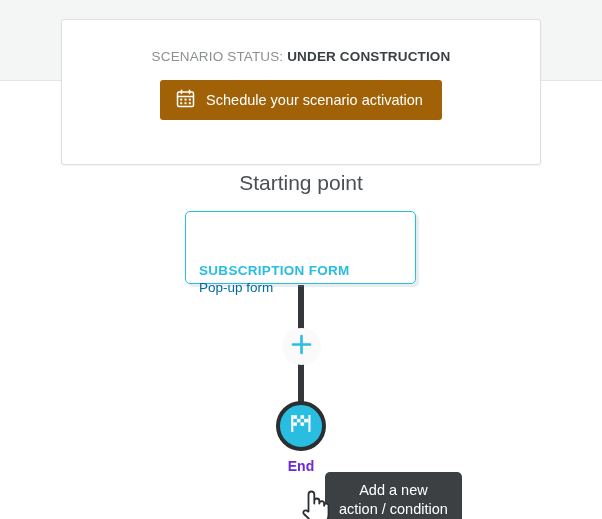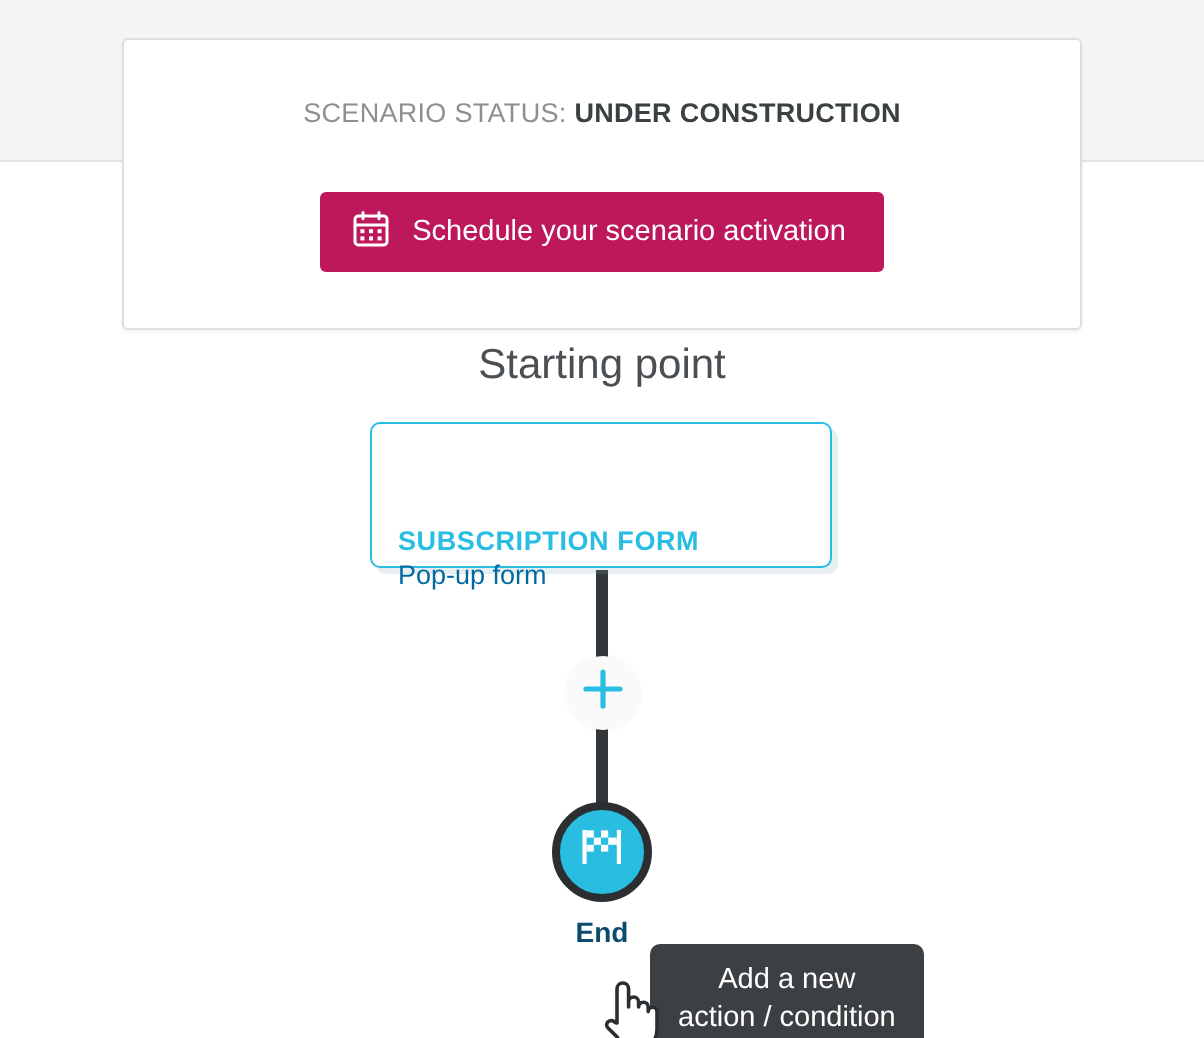--- a/index.html
+++ b/index.html
@@ -49,24 +49,24 @@
     letter-spacing: 0.15px;
     color: #8d9093;
     white-space: nowrap;
   }
   .status-line .status-value {
     color: #3b4043;
     font-weight: bold;
   }
 
   .schedule-button {
-    margin-top: 32px;
+    margin-top: 16px;
     height: 40px;
     padding: 0 19px 0 16px;
-    background: #be185d;
+    background: #a16207;
     border: none;
     border-radius: 3px;
     color: #ffffff;
     font-size: 14.5px;
     font-family: "Liberation Sans", sans-serif;
     display: flex;
     align-items: center;
     gap: 11px;
     cursor: pointer;
   }
@@ -191,21 +191,21 @@
     cursor: pointer;
   }
   .end-label {
     position: absolute;
     left: 0;
     top: 313px;
     width: 602px;
     text-align: center;
     font-size: 14px;
     font-weight: bold;
-    color: #0c4a6e;
+    color: #6d28d9;
   }
 </style>
 </head>
 <body>
 
 <div class="top-band"></div>
 
 <div class="status-card">
 
   <div class="status-line">

